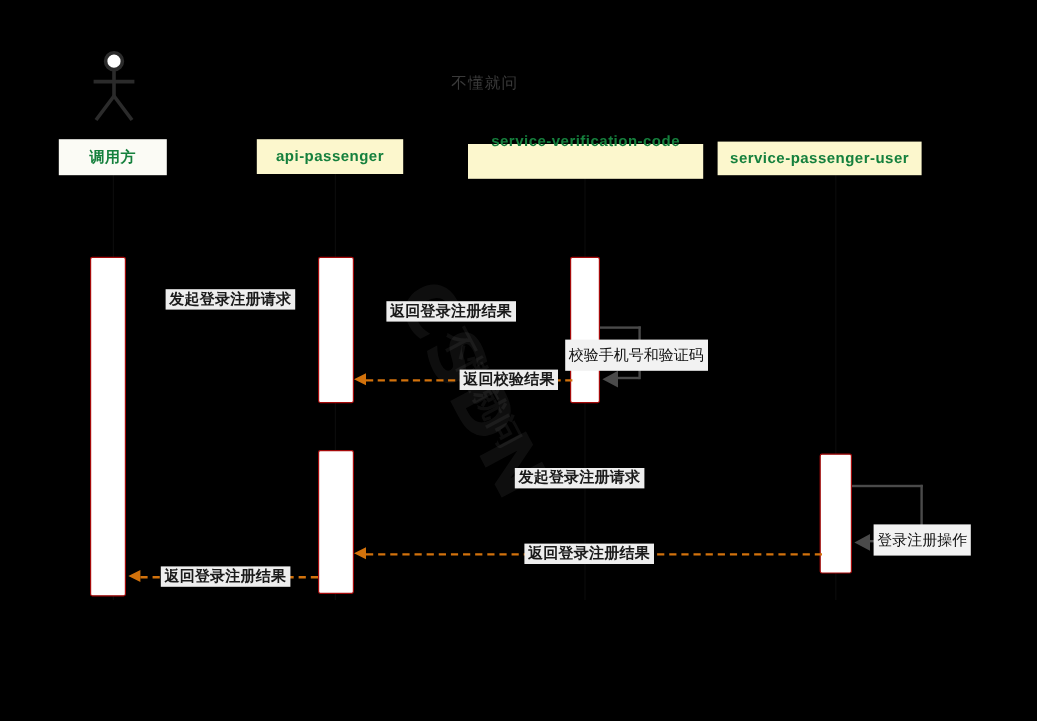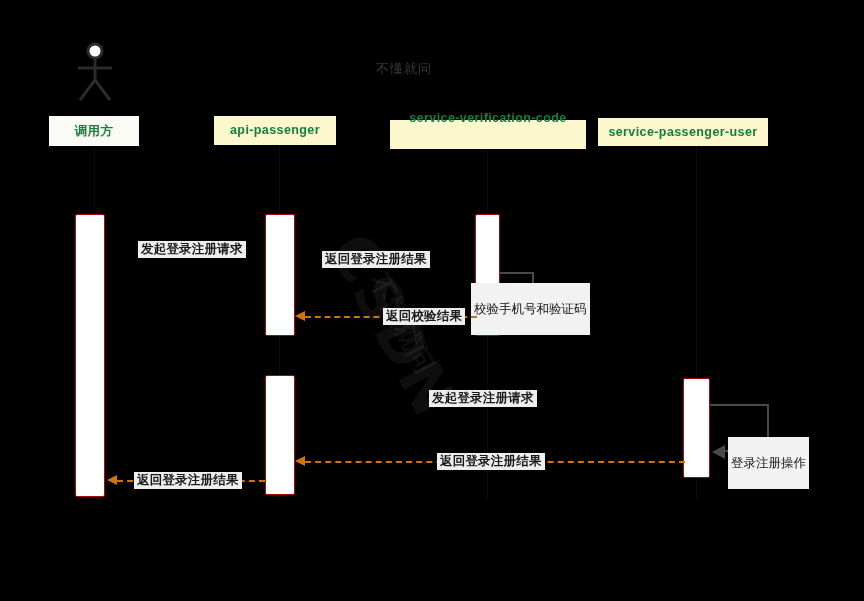--- a/index.html
+++ b/index.html
@@ -71,21 +71,21 @@
   .selfmsg .seg{position:absolute;background:#4a4a4a;}
   .selfmsg .seg.h{height:1.6px;}
   .selfmsg .seg.v{width:1.6px;}
   .self-arrow{
     position:absolute;width:0;height:0;
     border-top:7px solid transparent;border-bottom:7px solid transparent;
     border-right:13px solid #4a4a4a;
   }
   .self-label{
     position:absolute;background:#f2f2f2;color:#111;
-    font-size:12.5px;line-height:16px;padding:18px 3px;white-space:nowrap;
+    font-size:12.5px;line-height:16px;padding:5px 3px;white-space:nowrap;
   }
 </style>
 </head>
 <body>
 
 <div id="canvas">
 
   <div class="watermark wm1">CSDN</div>
   <div class="watermark wm2">不懂就问</div>
 

